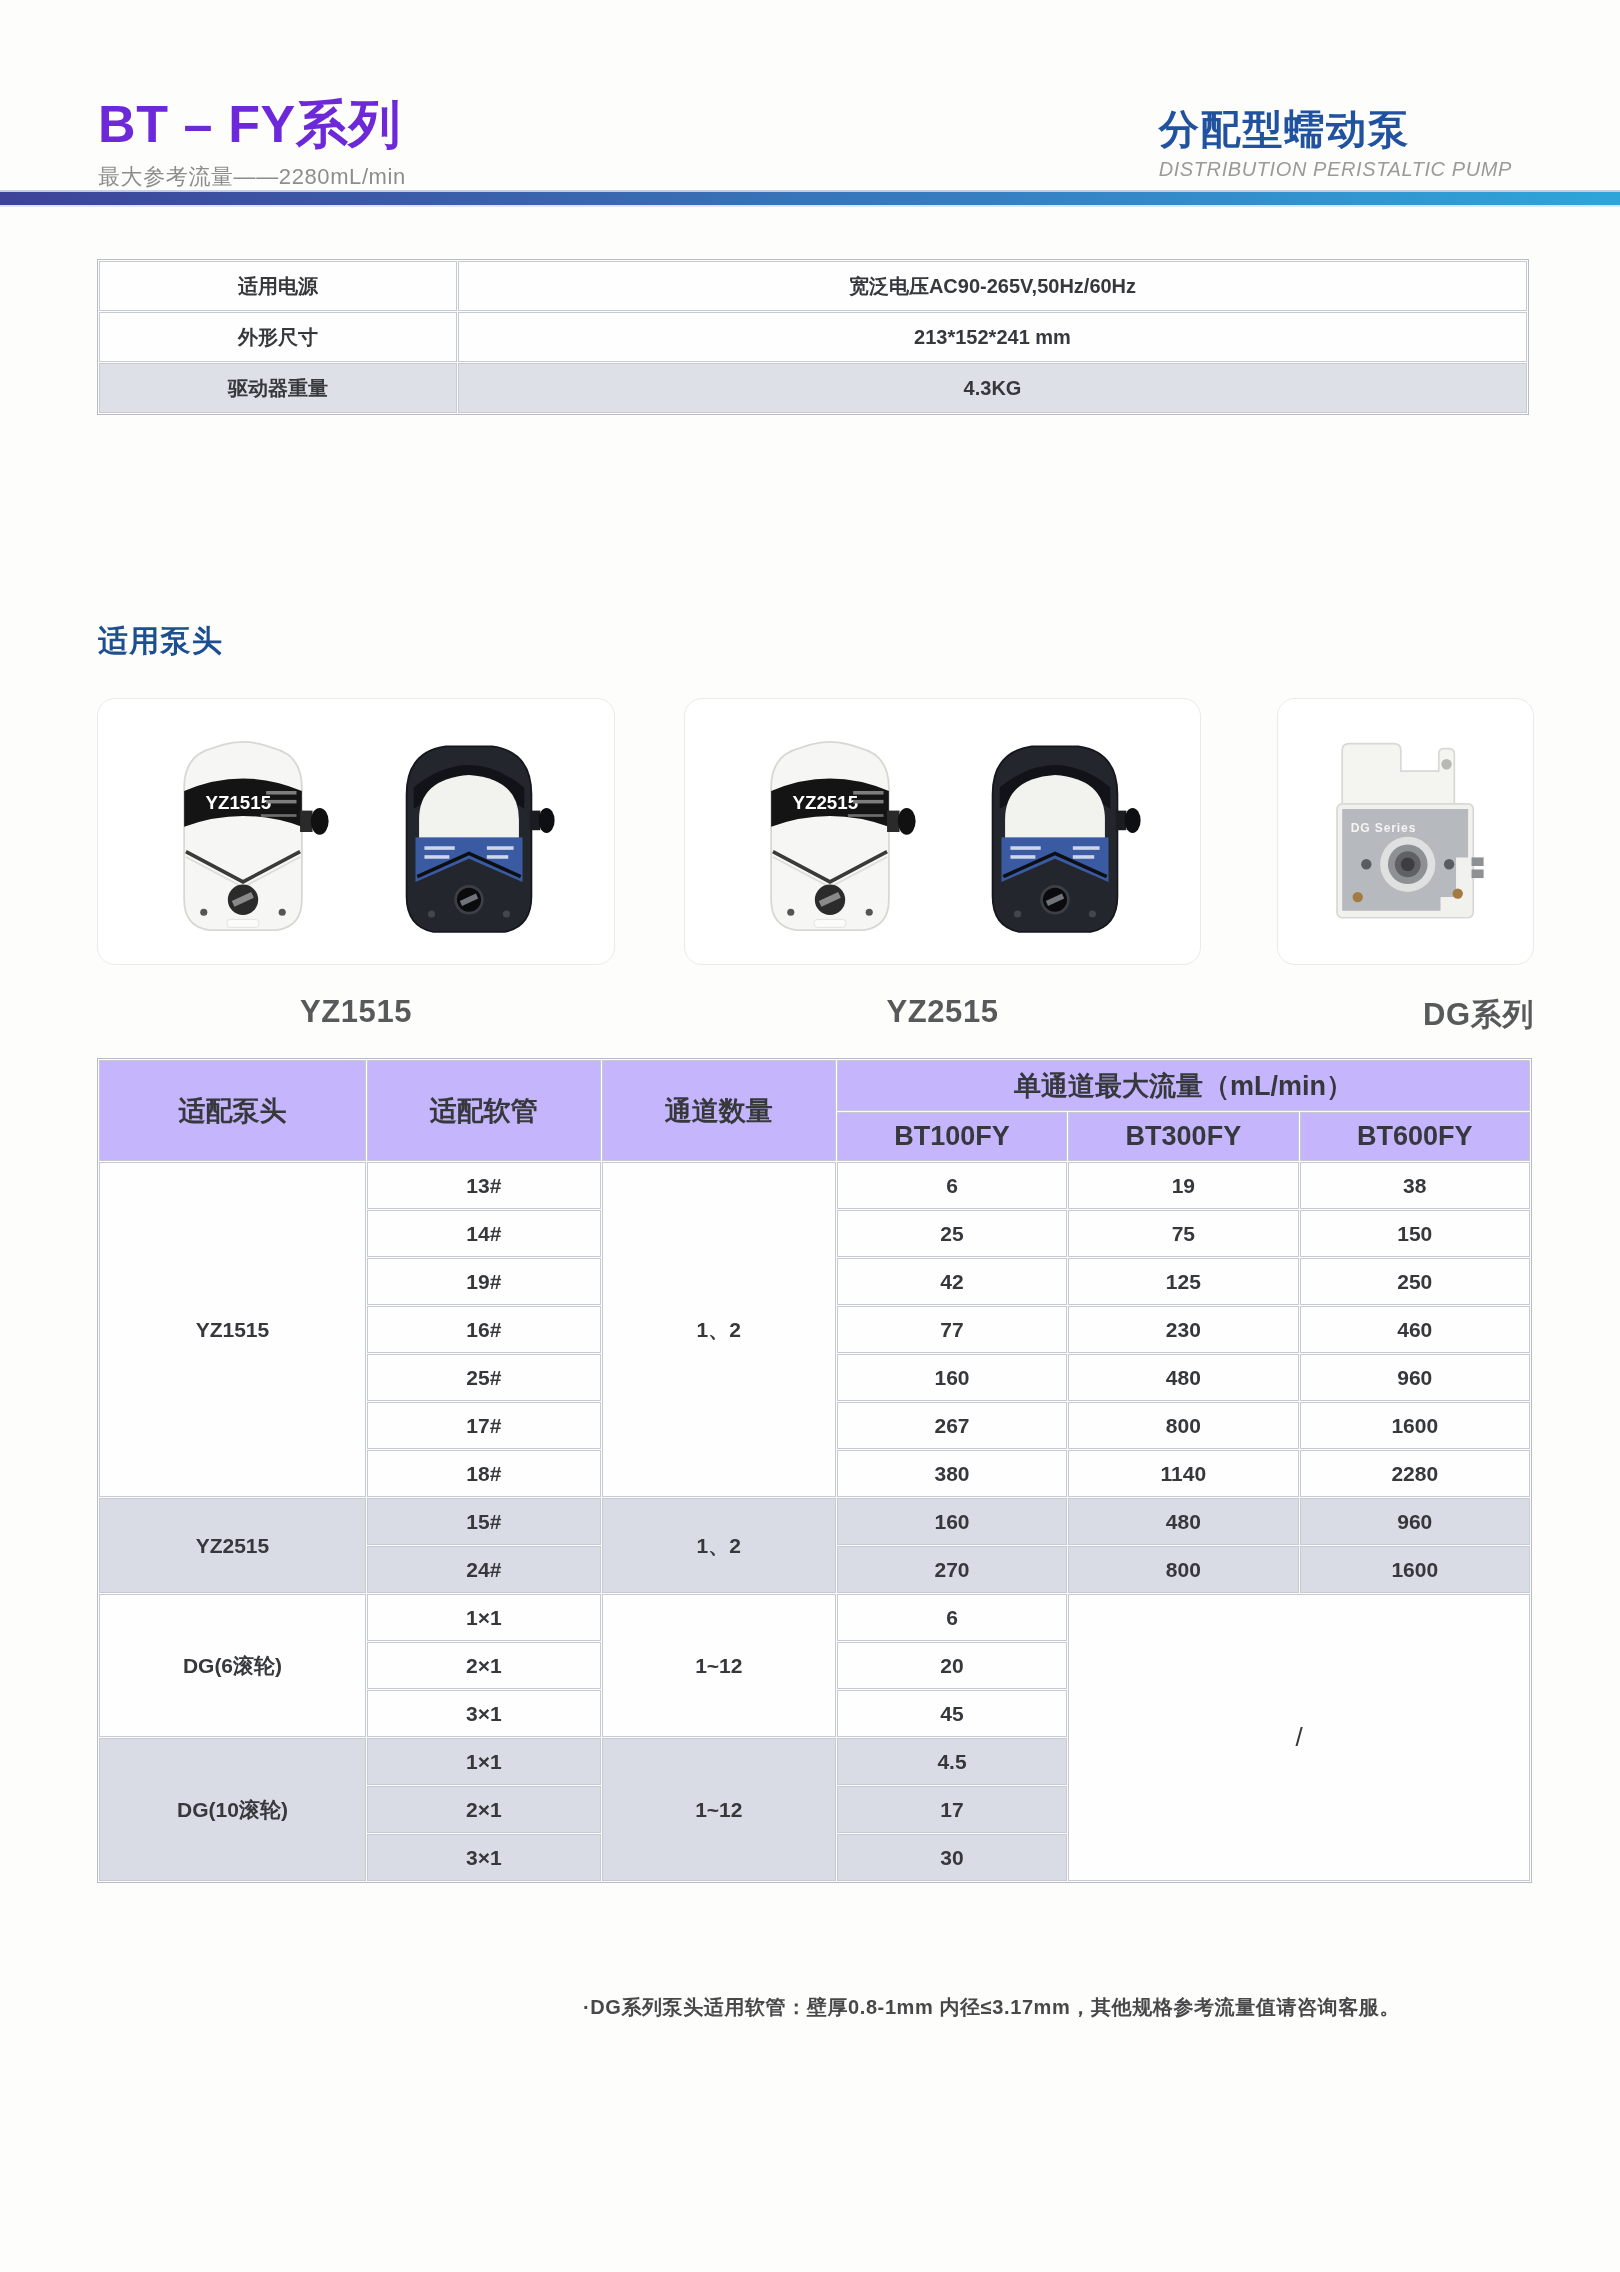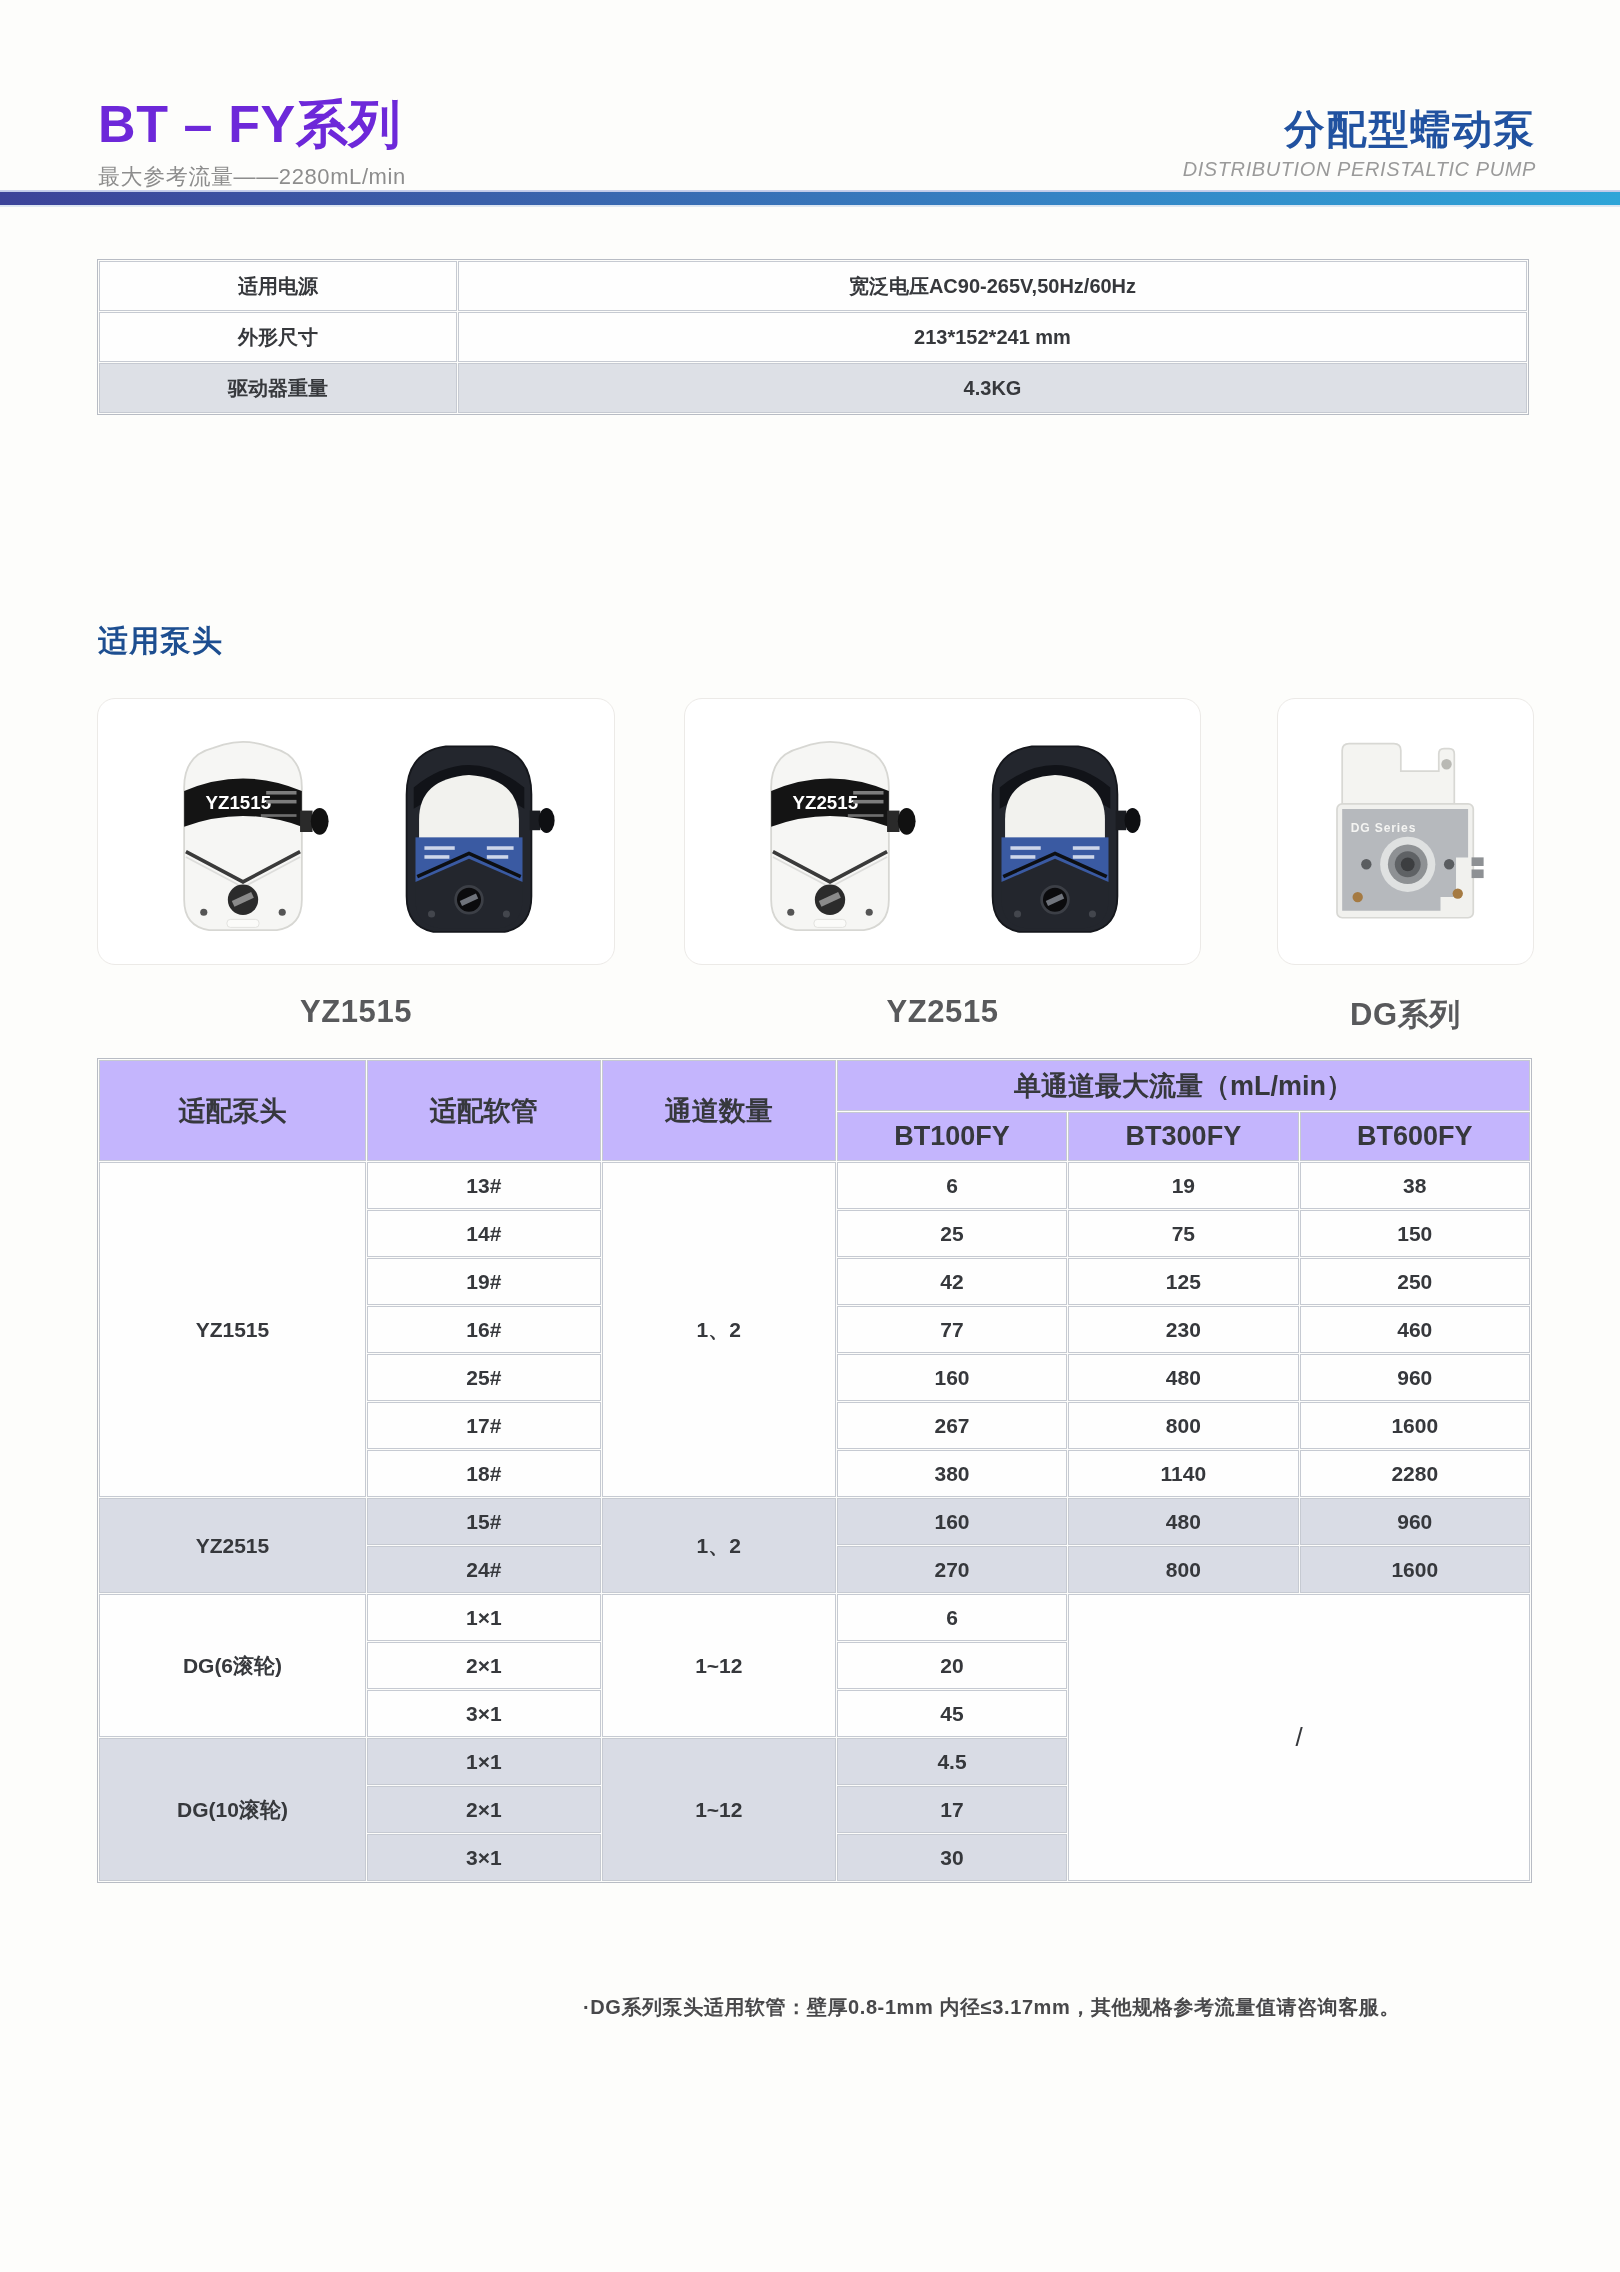--- a/index.html
+++ b/index.html
@@ -3,21 +3,21 @@
 <meta charset="utf-8">
 <style>
   html,body{margin:0;padding:0;}
   body{background:#e8e8e8;font-family:"Liberation Sans","DejaVu Sans",sans-serif;}
   .page{position:relative;width:1620px;height:2273px;background:#fdfdfb;margin:0 auto;overflow:hidden;}
 
   
   .header-left{position:absolute;left:98px;top:98px;}
   .h-title{font-size:52px;font-weight:800;color:#6d28d9;line-height:1;letter-spacing:0.6px;}
   .h-sub{font-size:22px;color:#8d8d8d;margin-top:11.7px;letter-spacing:0.6px;}
-  .header-right{position:absolute;right:84px;top:109px;text-align:right;}
+  .header-right{position:absolute;right:108px;top:109px;}
   .h-cn{font-size:40px;font-weight:800;color:#2152a0;line-height:1;letter-spacing:1.9px;}
   .h-en{font-size:20px;font-style:italic;color:#9a9a9a;margin-top:9px;letter-spacing:0.6px;}
   .grad-bar{position:absolute;left:0;top:192px;width:1620px;height:13px;
     background:linear-gradient(90deg,#3c4399 0%,#3a60aa 30%,#3583c4 65%,#2ea5d8 100%);
     box-shadow:0 -1.9px 0 rgba(120,140,210,.45),0 1.9px 0 rgba(120,160,210,.25);}
 
   
   table{border-collapse:separate;border-spacing:1.9px;}
   td,th{font-weight:700;color:#36383c;text-align:center;vertical-align:middle;
     border:0.6px solid #c6cad2;padding:0 6.5px;box-sizing:border-box;}
@@ -35,21 +35,21 @@
 
   
   .cards{position:absolute;left:97px;top:698px;display:flex;align-items:flex-start;}
   .card{display:flex;flex-direction:column;align-items:center;}
   .card-box{height:267px;background:#ffffff;border:1.3px solid #eceae7;border-radius:18px;
     display:flex;align-items:center;justify-content:center;gap:11.7px;box-sizing:border-box;}
   .card1 .card-box{width:518px;}
   .card2 .card-box{width:517px;}
   .card3 .card-box{width:257px;}
   .card2{margin-left:69px;}
-  .card3{margin-left:76px;}
+  .card3{margin-left:76px;align-items:flex-end;}
   .caption{margin-top:28.5px;font-size:31px;font-weight:800;color:#58595b;letter-spacing:0.6px;}
 
   
   .flow-wrap{position:absolute;left:97px;top:1058px;}
   .flow{width:1435px;border:0.6px solid #b8bcc4;background:#fdfdfb;}
   .flow th{background:#c4b5fd;font-size:27px;}
   .flow td{font-size:21px;background:#fefefe;height:47px;}
   .flow tr.hdr1 th{height:51px;}
   .flow tr.hdr2 th{height:49px;}
   .flow td.shaded{background:#d9dce5;}

